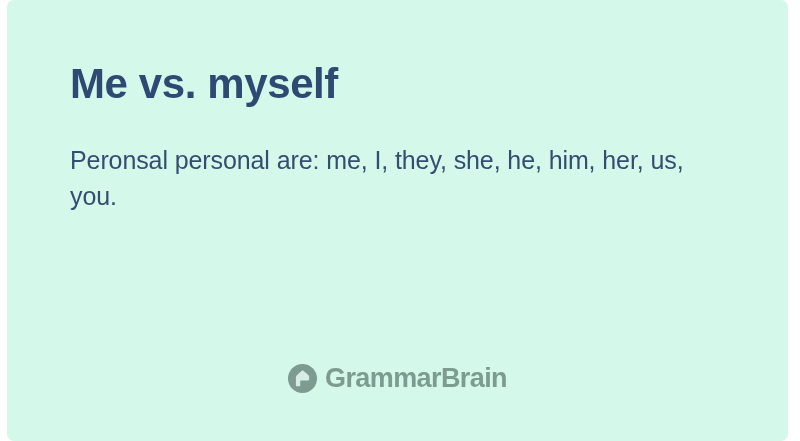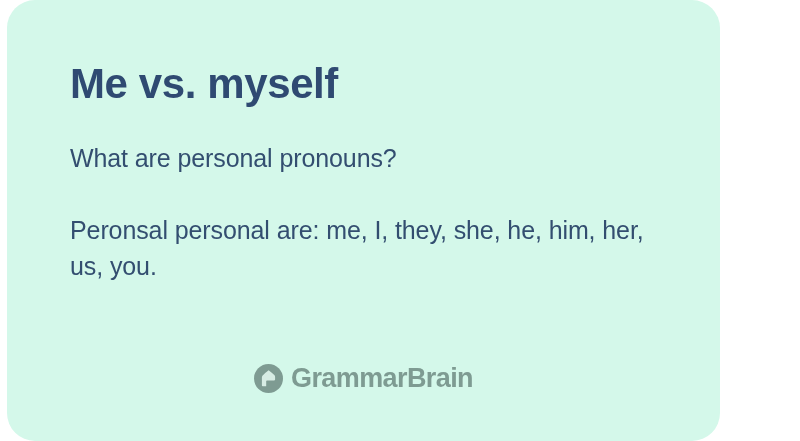--- a/index.html
+++ b/index.html
@@ -11,24 +11,24 @@
     height: 441px;
     background: #ffffff;
     font-family: "Liberation Sans", sans-serif;
     overflow: hidden;
   }
 
   .card {
     position: absolute;
     left: 7px;
     top: 0px;
-    width: 713px;
+    width: 781px;
     height: 441px;
     background: #d4f8ea;
-    border-radius: 28px;
+    border-radius: 7px;
     box-sizing: border-box;
   }
 
   .content {
     position: absolute;
     left: 63px;
     top: 62px;
     right: 40px;
   }
 
@@ -84,21 +84,20 @@
 </style>
 </head>
 <body>
 
 <div class="card">
 
   <div class="content">
 
     <h1 class="title">Me vs. myself</h1>
 
-    <p class="para first">What are personal pronouns?</p>
 
     <p class="para second">Peronsal personal are: me, I, they, she, he, him, her, us, you.</p>
 
   </div>
 
   <div class="logo">
     <span class="logo-icon-wrap">
       <svg class="logo-icon" viewBox="0 0 29 29" xmlns="http://www.w3.org/2000/svg" aria-hidden="true">
         <circle cx="14.5" cy="14.5" r="14.5" fill="#7e9b92"></circle>
         <path d="M14.6 6.2 C12.1 8.0 9.9 10.0 8.6 11.6 C8.1 12.2 7.9 12.8 7.9 13.6 L7.9 21.4 C7.9 21.9 8.2 22.2 8.7 22.2 L12.2 22.2 L12.2 17.2 C12.2 16.7 12.5 16.4 13.0 16.4 L20.3 16.4 C20.8 16.4 21.1 16.1 21.1 15.6 L21.1 12.9 C21.1 12.2 20.8 11.6 20.3 11.1 C18.8 9.6 16.9 7.9 14.6 6.2 Z" fill="#d7ece4"></path>

